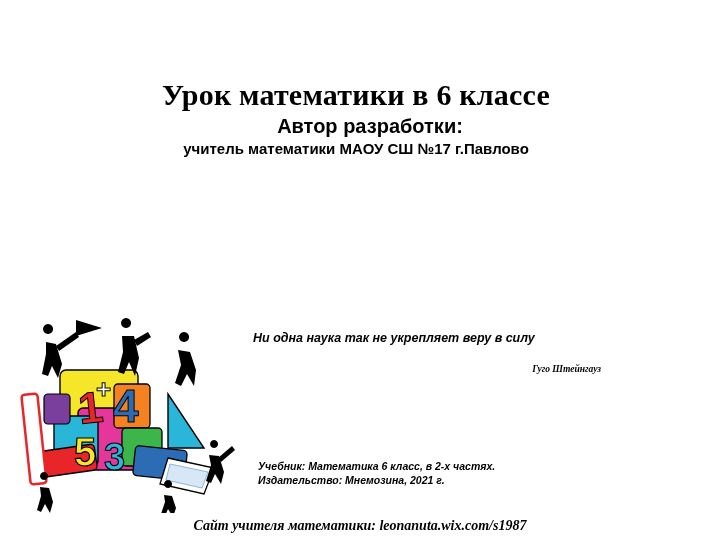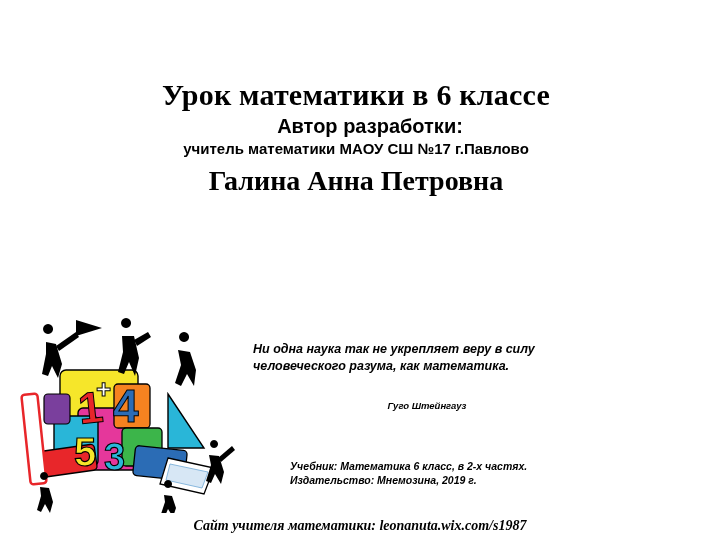--- a/index.html
+++ b/index.html
@@ -58,59 +58,58 @@
     font-weight: bold;
     font-size: 28px;
     line-height: 34px;
     color: #000000;
     margin-top: 5px;
   }
 
   
   .quote-block {
     position: absolute;
-    top: 341px;
+    top: 330px;
     left: 253px;
     width: 352px;
   }
   .quote-text {
     font-family: "Liberation Sans", sans-serif;
     font-weight: bold;
     font-style: italic;
     font-size: 12.5px;
     line-height: 17px;
     color: #000000;
   }
   .quote-author {
-    font-family: Liberation Sans, sans-serif;
+    font-family: Liberation Serif, serif;
     font-weight: bold;
     font-style: italic;
     font-size: 9.5px;
     line-height: 13px;
     color: #000000;
-    text-align: center;
-    margin-top: 24px;
+    text-align: right;
+    margin-top: 16px;
     padding-right: 4px;
   }
 
   
   .book-block {
     position: absolute;
     top: 459px;
     left: 258px;
     width: 420px;
   }
   .book-line {
     font-family: "Liberation Sans", sans-serif;
     font-weight: bold;
     font-style: italic;
     font-size: 10.5px;
     line-height: 14px;
     color: #000000;
-    margin-left: 32px;
   }
 
   
   .site-block {
     position: absolute;
     top: 517px;
     left: 0;
     width: 720px;
     text-align: center;
   }
@@ -137,21 +136,20 @@
 </style>
 </head>
 <body>
 
 <div class="slide">
 
   <div class="title-block">
     <div class="title-main">Урок математики в 6 классе</div>
     <div class="title-sub1">Автор разработки:</div>
     <div class="title-sub2">учитель математики  МАОУ СШ №17 г.Павлово</div>
-    <div class="title-author">Галина Анна Петровна</div>
   </div>
 
   <div class="illustration">
     <svg width="225" height="215" viewBox="0 0 225 215" xmlns="http://www.w3.org/2000/svg">
 
       <g>
 
         <rect x="42" y="72" width="78" height="74" rx="6" fill="#f6e62a" stroke="#000" stroke-width="1.4"></rect>
 
         <rect x="60" y="110" width="62" height="62" rx="5" fill="#e5379b" stroke="#000" stroke-width="1.4"></rect>
@@ -206,26 +204,25 @@
         <path d="M200 160 l14 -12 l3 4 l-14 12 z"></path>
 
         <path d="M150 190 a4 4 0 1 1 0.1 0 z"></path>
         <path d="M146 197 l8 1 l4 12 l-3 9 l-5 -8 l-3 7 l-4 -2 l4 -12 z"></path>
       </g>
     </svg>
   </div>
 
   <div class="quote-block">
     <div class="quote-text">Ни одна наука так не укрепляет веру в силу</div>
-    <div class="quote-text">человеческого разума, как математика.</div>
     <div class="quote-author">Гуго Штейнгауз</div>
   </div>
 
   <div class="book-block">
     <div class="book-line">Учебник: Математика 6 класс, в 2-х частях.</div>
-    <div class="book-line">Издательство: Мнемозина, 2019 г.</div>
+    <div class="book-line">Издательство: Мнемозина, 2021 г.</div>
   </div>
 
   <div class="site-block">
     <div class="site-text">Сайт учителя математики: leonanuta.wix.com/s1987</div>
   </div>
 
 </div>
 
 </body></html>

